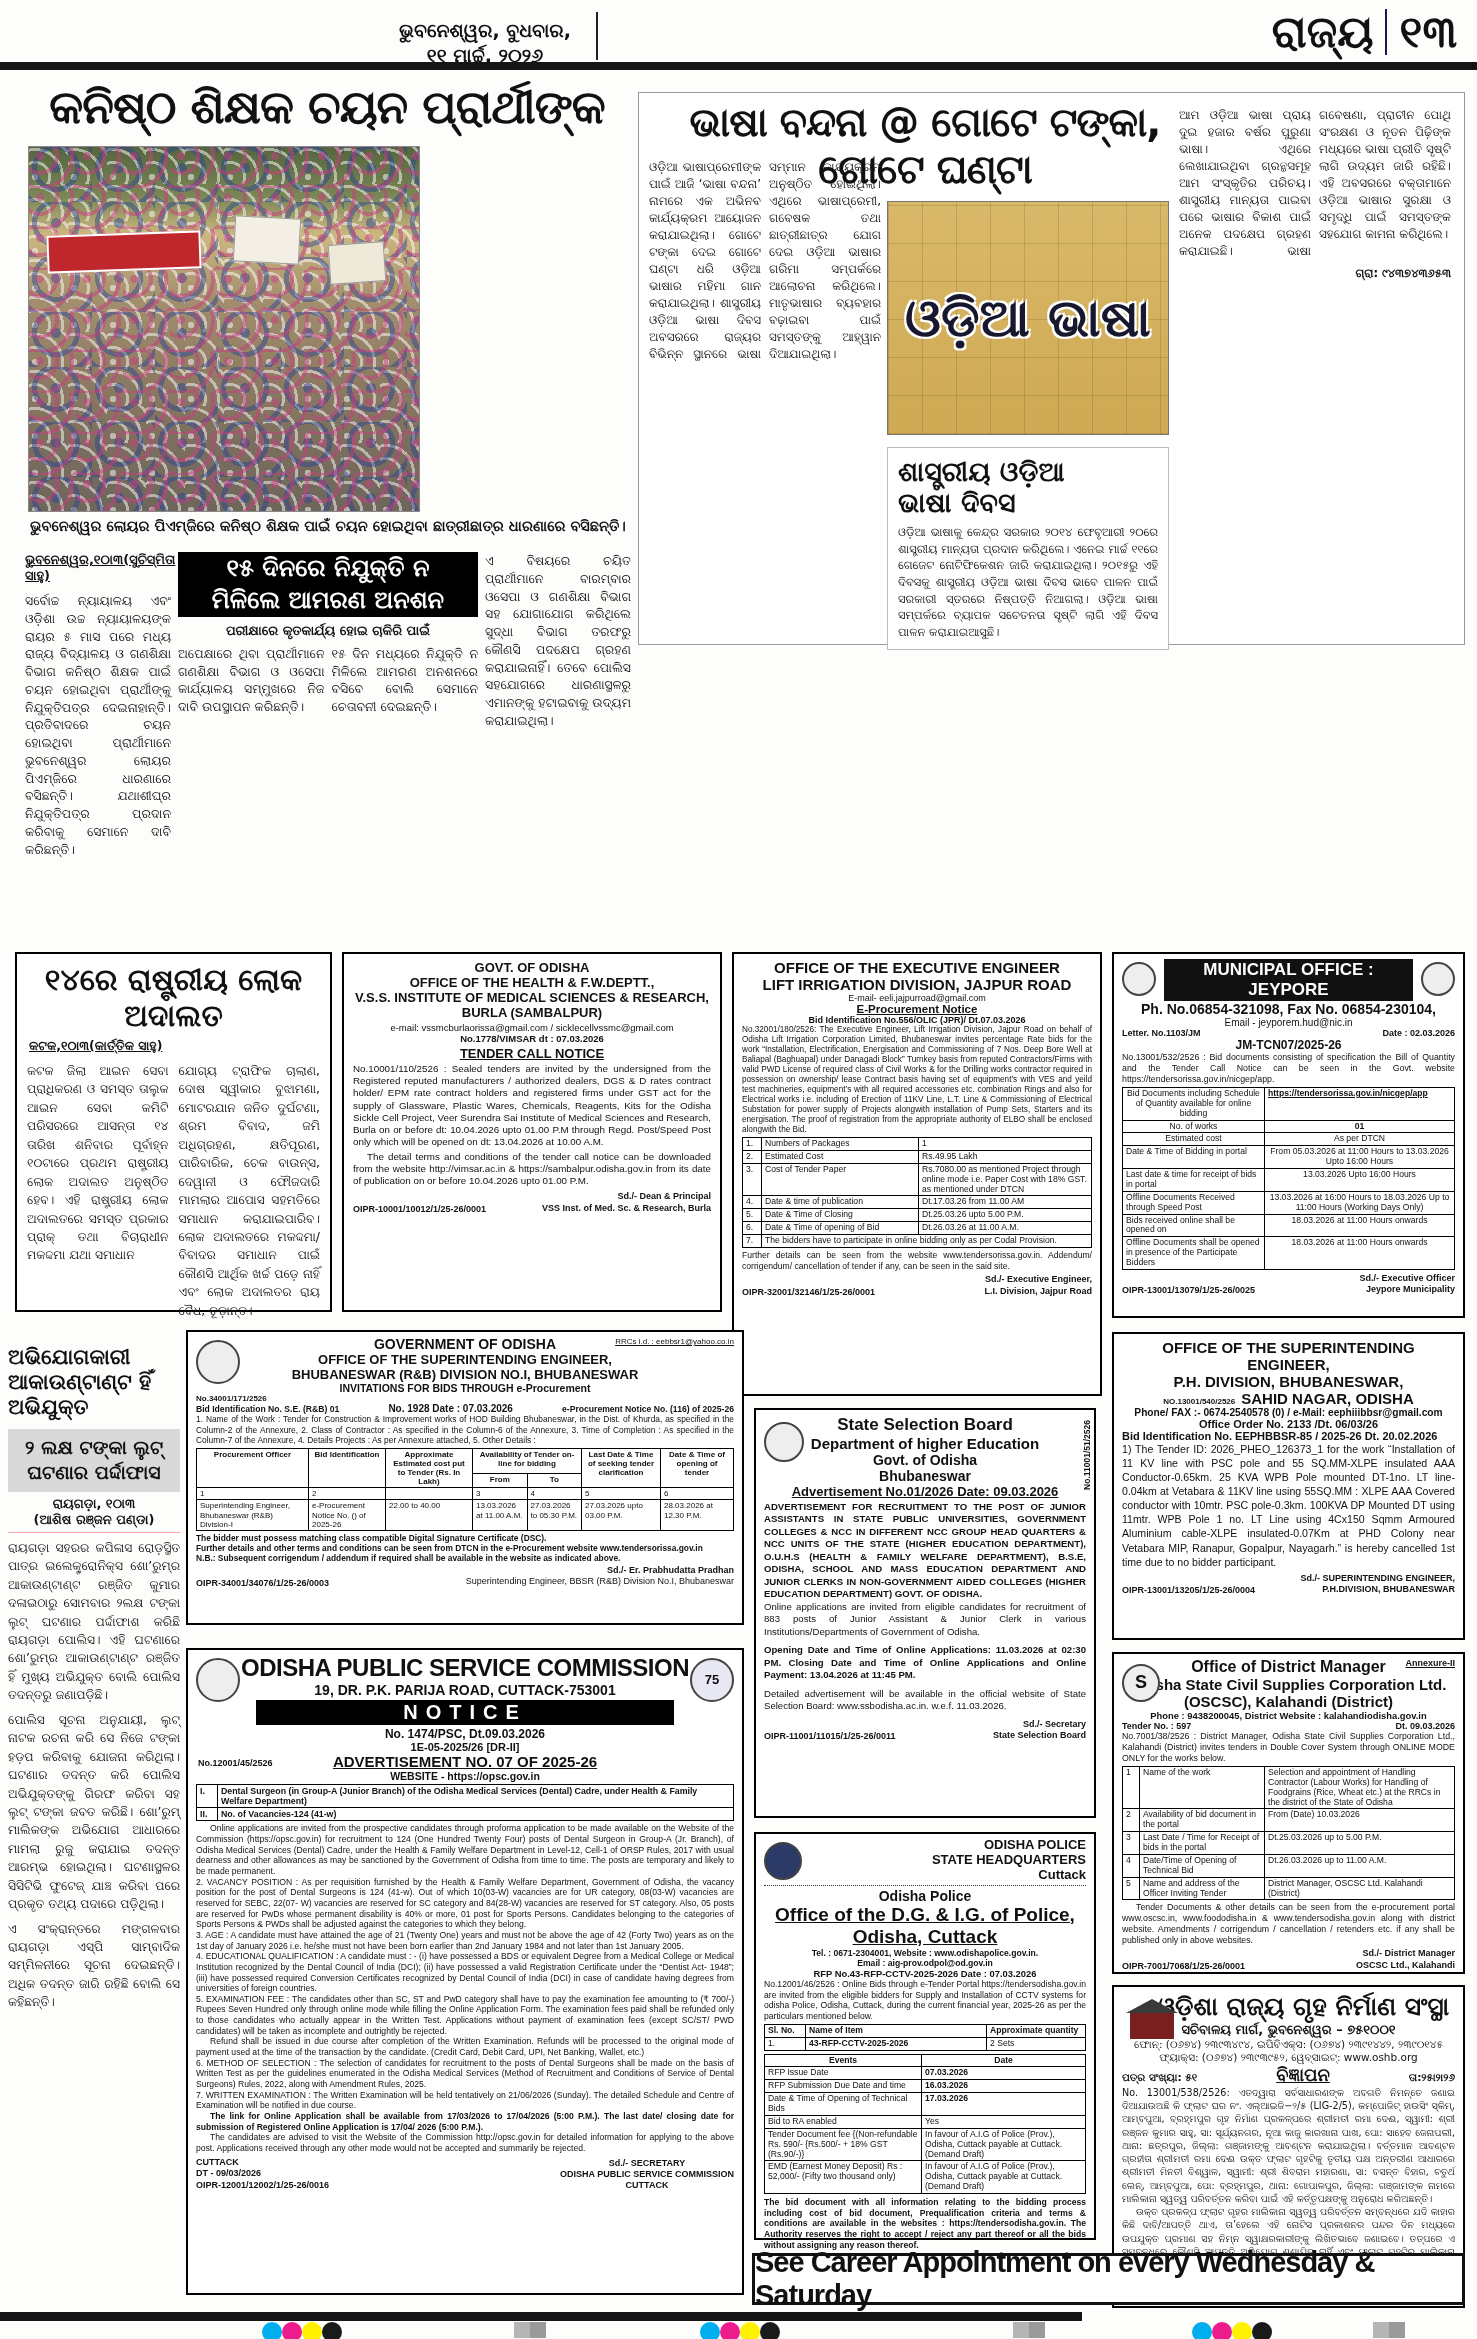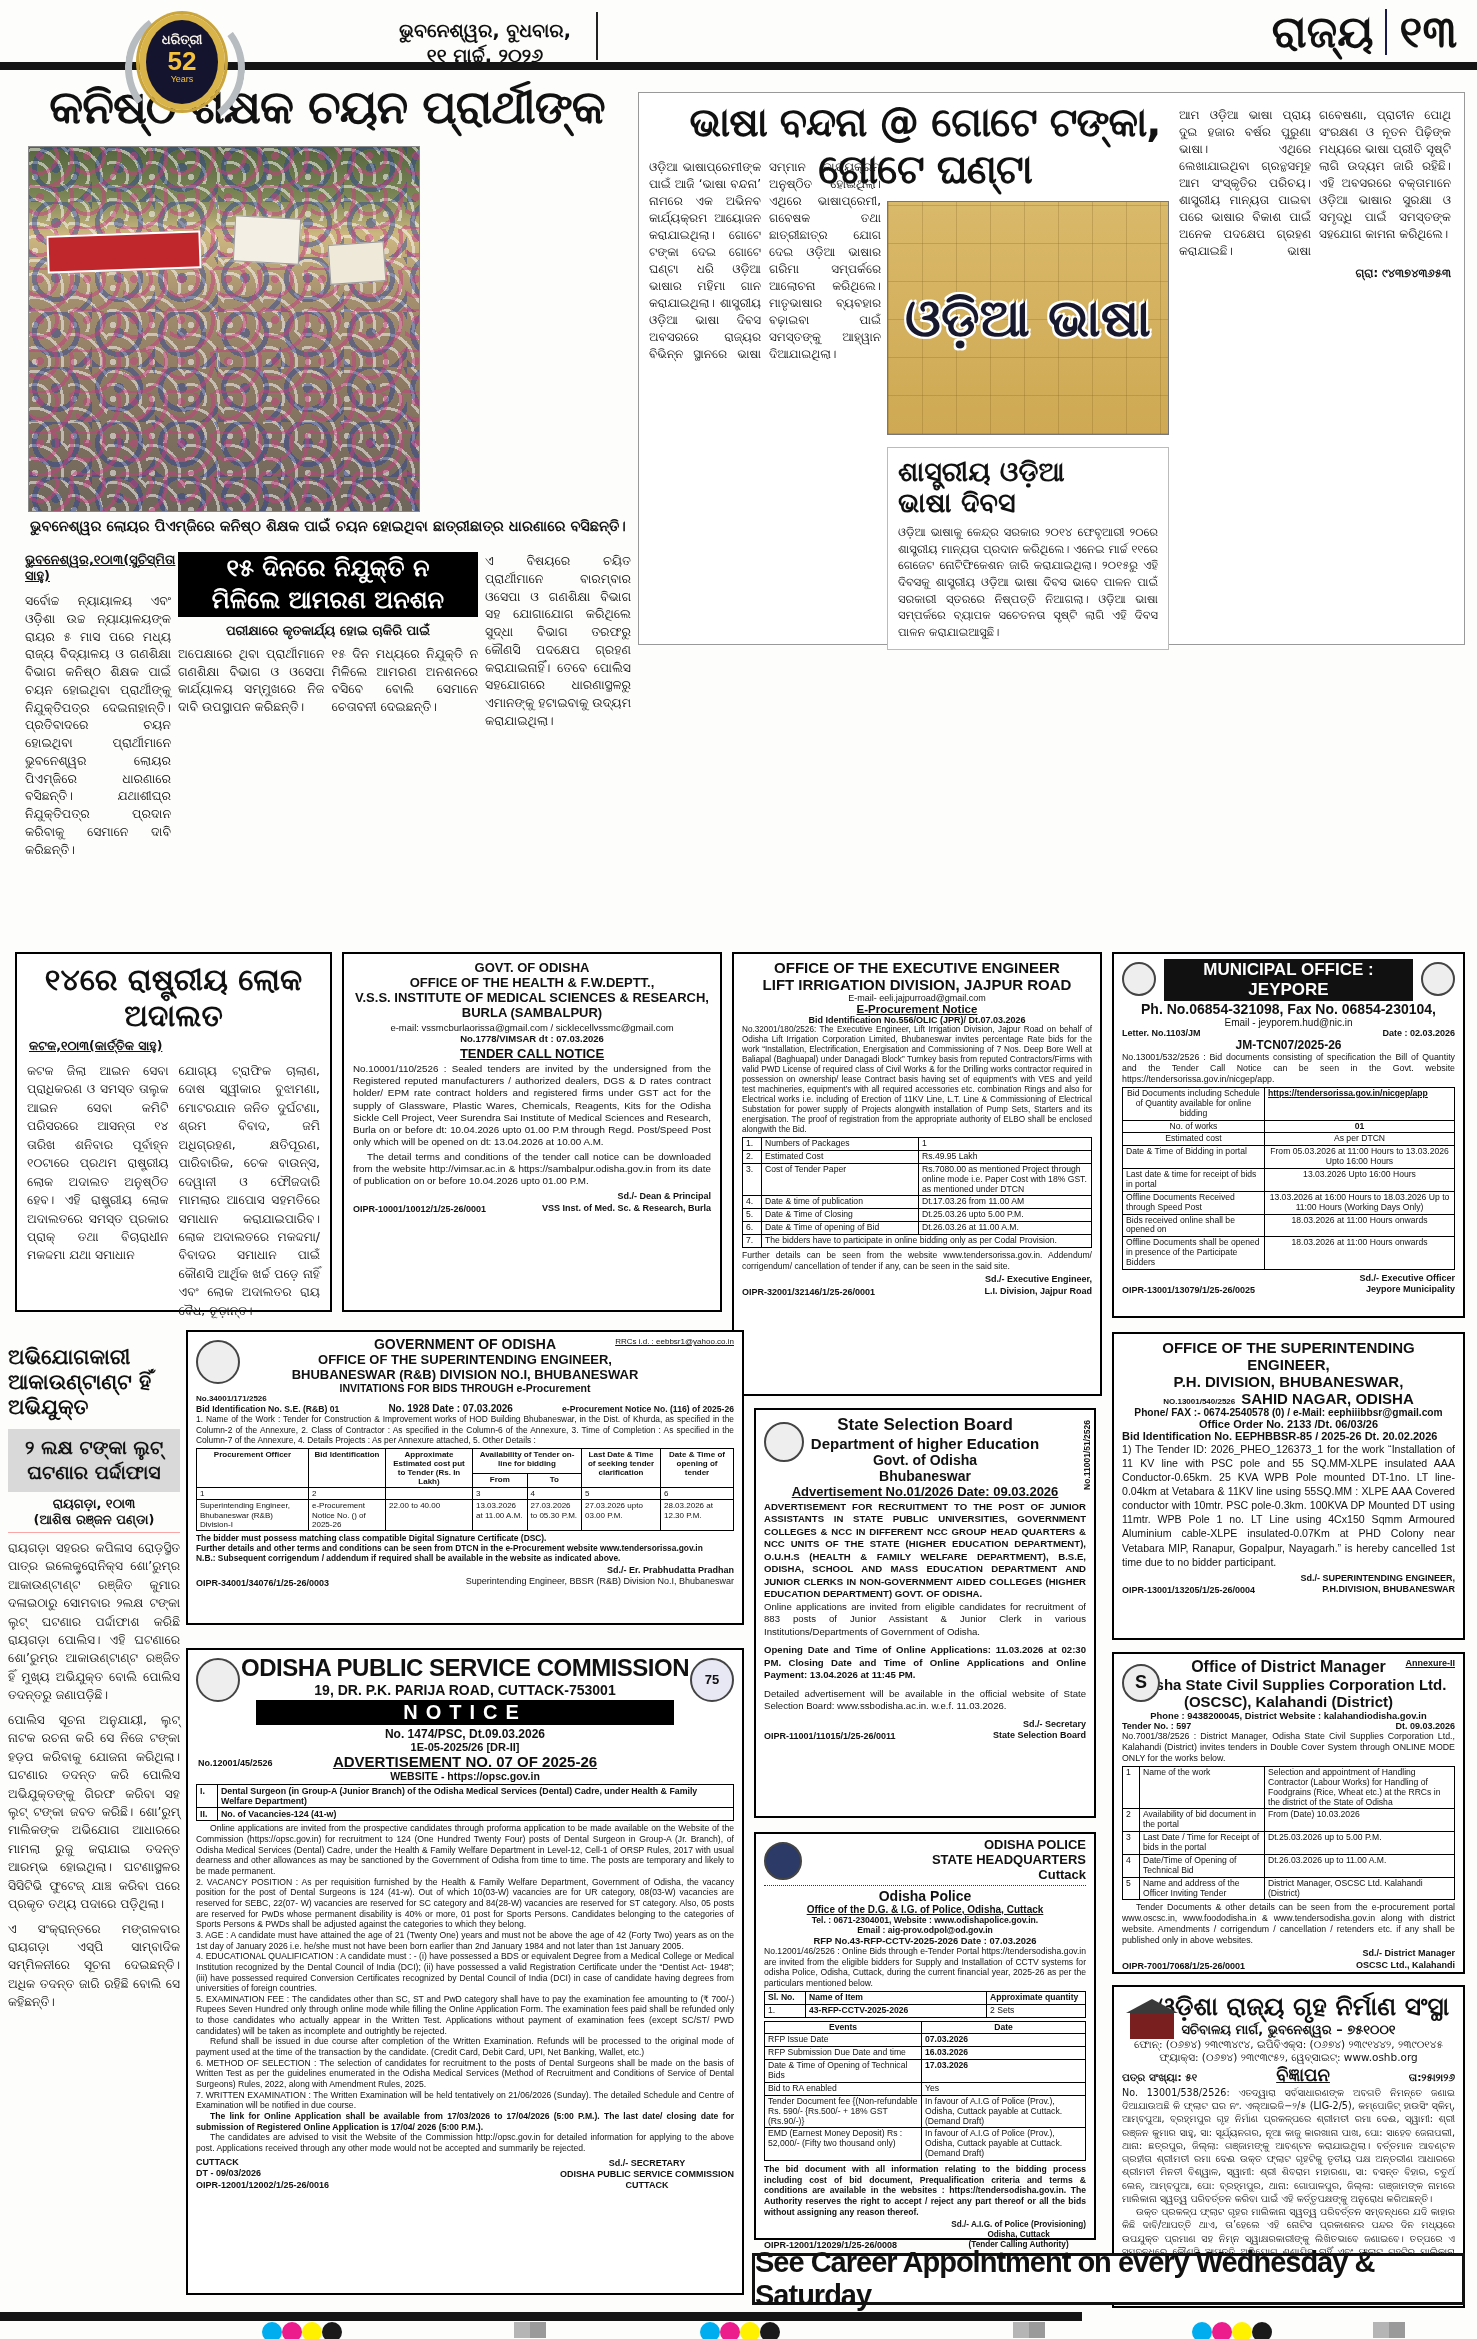--- a/index.html
+++ b/index.html
@@ -25,29 +25,20 @@
      background-size:47px 41px,63px 55px,39px 37px,100% 100%}
   .vtext{writing-mode:vertical-rl;transform:rotate(180deg);font-size:8.5px}
   .sig{font-weight:bold;font-size:9px;text-align:right;line-height:1.25}
   .oipr{font-weight:bold;font-size:9px}
 </style>
 </head>
 <body>
 
 <div class="page">
 
-  <div class="abs" style="left:55px;top:6px;width:300px;height:110px;z-index:5">
-    <div style="position:absolute;left:70px;top:2px;width:106px;height:106px;border-radius:50%;border:7px solid #b7bcc1;border-top-color:transparent;border-bottom-color:transparent;transform:rotate(8deg)"></div>
-    <div style="position:absolute;left:84px;top:8px;width:86px;height:96px;border-radius:50%;background:radial-gradient(circle at 50% 40%, #d9b44a 0 100%);box-shadow:0 0 0 3px #caa43c"></div>
-    <div style="position:absolute;left:91px;top:14px;width:72px;height:84px;border-radius:50%;background:#14142e;color:#fff;text-align:center">
-      <div class="od" style="font-size:13px;font-weight:bold;margin-top:12px;color:#f7f3ea">ଧରିତ୍ରୀ</div>
-      <div style="font-size:26px;font-weight:900;color:#f5c33b;line-height:1">52</div>
-      <div style="font-size:9px;color:#f5c33b">Years</div>
-    </div>
-  </div>
   <div class="abs od" style="left:385px;top:18px;width:200px;text-align:center;font-weight:bold;font-size:19px;line-height:1.3">
     <div>ଭୁବନେଶ୍ୱର, ବୁଧବାର,</div>
     <div>୧୧ ମାର୍ଚ୍ଚ, ୨୦୨୬</div>
   </div>
   <div class="abs" style="left:596px;top:12px;width:2px;height:48px;background:#222"></div>
   <div class="abs" style="right:20px;top:6px;display:flex;align-items:center;gap:12px">
     <span class="od" style="font-size:44px;font-weight:900">ରାଜ୍ୟ</span>
     <span style="width:2px;height:46px;background:#1a1a4d;display:inline-block"></span>
     <span class="od" style="font-size:44px;font-weight:900">୧୩</span>
   </div>
@@ -377,21 +368,21 @@
 
   <div class="abs bx" style="left:754px;top:1832px;width:342px;height:408px;padding:4px 8px">
     <span class="seal" style="position:absolute;left:8px;top:8px;width:34px;height:34px;background:#2b3a66"></span>
     <div style="text-align:right;font-weight:900;font-size:13px;line-height:1.15">
       <div>ODISHA POLICE</div>
       <div>STATE HEADQUARTERS</div>
       <div>Cuttack</div>
     </div>
     <div style="border-top:1px dotted #333;margin:2px 0"></div>
     <div class="c b" style="font-size:14px">Odisha Police</div>
-    <div class="c b u" style="font-size:10px">Office of the D.G. &amp; I.G. of Police, Odisha, Cuttack</div>
+    <div class="c b u" style="font-size:19px">Office of the D.G. &amp; I.G. of Police, Odisha, Cuttack</div>
     <div class="c b" style="font-size:8.6px">Tel. : 0671-2304001, Website : www.odishapolice.gov.in.</div>
     <div class="c b" style="font-size:8.6px">Email : aig-prov.odpol@od.gov.in</div>
     <div class="c b" style="font-size:9.4px">RFP No.43-RFP-CCTV-2025-2026 Date : 07.03.2026</div>
     <div class="j" style="font-size:8.6px;line-height:1.25">No.12001/46/2526 : Online Bids through e-Tender Portal https://tendersodisha.gov.in are invited from the eligible bidders for Supply and Installation of CCTV systems for odisha Police, Odisha, Cuttack, during the current financial year, 2025-26 as per the particulars mentioned below.</div>
     <table class="tb" style="margin-top:2px">
       <tbody>
           <tr>
             <th style="width:34px">Sl. No.</th>
             <th>Name of Item</th>
             <th style="width:92px">Approximate quantity</th>

